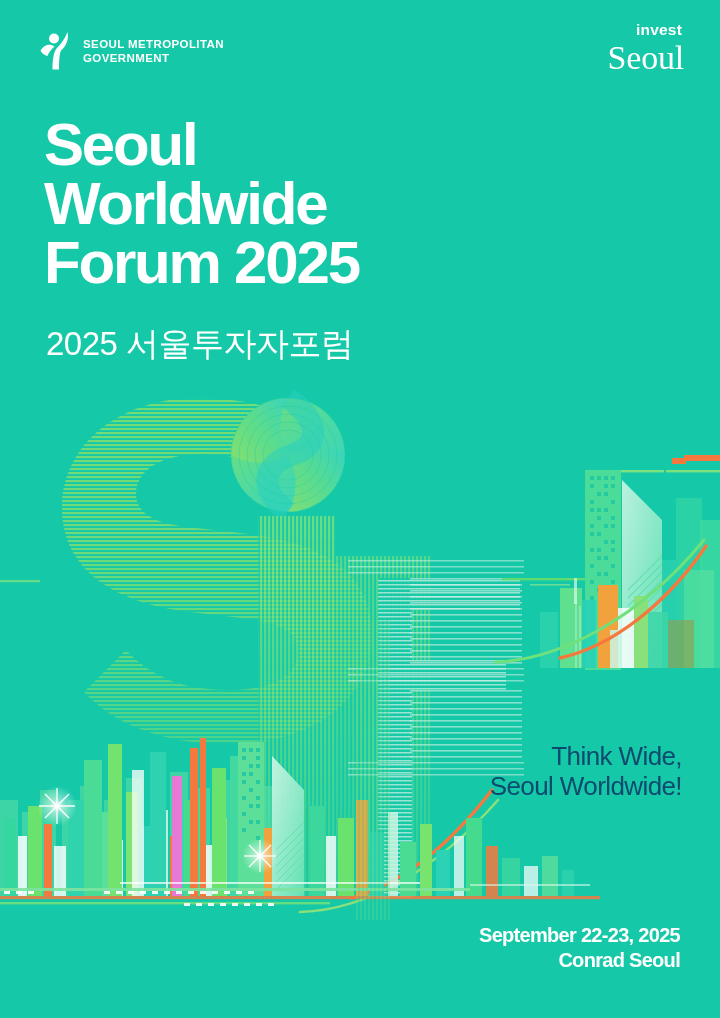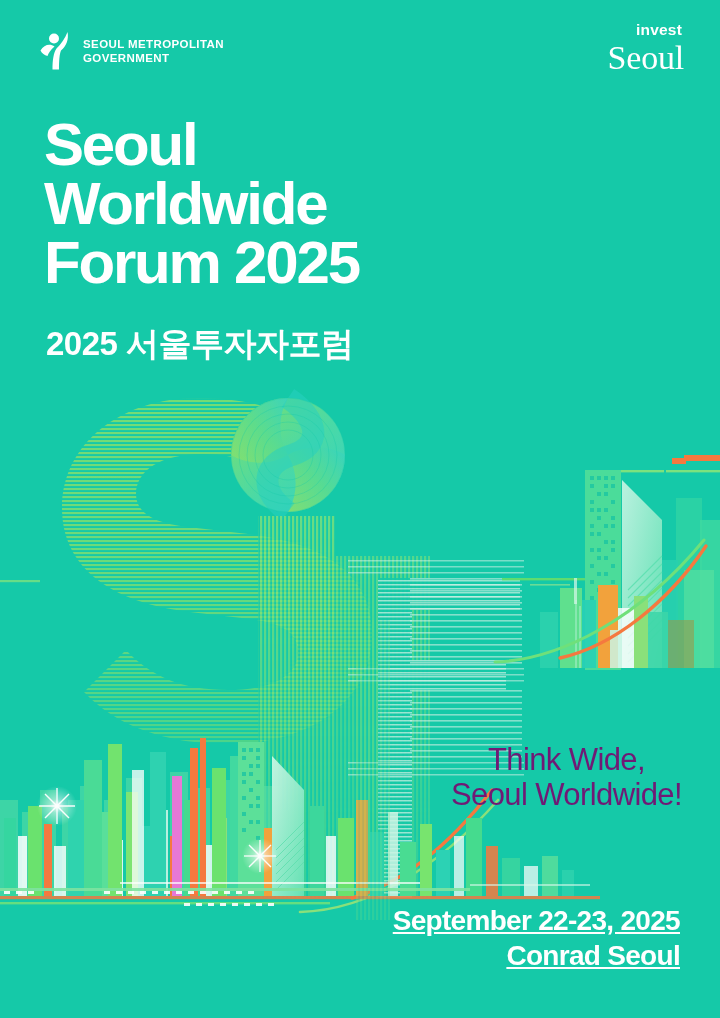--- a/index.html
+++ b/index.html
@@ -21,30 +21,30 @@
   .smg-txt{color:#ffffff;font-size:11.5px;font-weight:bold;line-height:1.25;letter-spacing:.4px;}
   .invest{position:absolute;right:36px;top:22px;text-align:right;color:#fff;}
   .invest-top{font-size:15.5px;font-weight:600;letter-spacing:.2px;line-height:1;margin-bottom:4px;margin-right:2px;}
   .invest-btm{font-family:"Liberation Serif","DejaVu Serif",serif;font-size:34px;line-height:.95;letter-spacing:-.2px;}
 
   
   .title{position:absolute;left:44px;top:116px;color:#fff;font-weight:bold;
          font-size:60px;line-height:.98;letter-spacing:-2.2px;}
   .title .ln{display:block;white-space:nowrap;}
   .subtitle{position:absolute;left:46px;top:322px;color:#fff;font-size:33px;
-            font-weight:700;letter-spacing:-.5px;white-space:nowrap;}
+            font-weight:400;letter-spacing:-.5px;white-space:nowrap;}
 
   
-  .tagline{position:absolute;right:38px;top:742px;text-align:center;color:#701a75;
-           font-size:31px;font-weight:400;line-height:1.14;letter-spacing:-.6px;}
+  .tagline{position:absolute;right:38px;top:742px;text-align:right;color:#0c4a6e;
+           font-size:26px;font-weight:400;line-height:1.14;letter-spacing:-.6px;}
   .tagline .ln{display:block;white-space:nowrap;}
 
   
   .datebox{position:absolute;right:40px;bottom:45px;text-align:right;color:#fff;
-           font-weight:bold;font-size:28px;line-height:1.25;letter-spacing:-.7px;text-decoration:underline;}
+           font-weight:bold;font-size:20px;line-height:1.25;letter-spacing:-.7px;}
   .datebox .ln{display:block;white-space:nowrap;}
 </style>
 </head>
 <body>
 
 <div id="poster">
 
   <svg class="art" viewBox="0 0 720 1018" width="720" height="1018" preserveAspectRatio="none">
     <defs>
 

